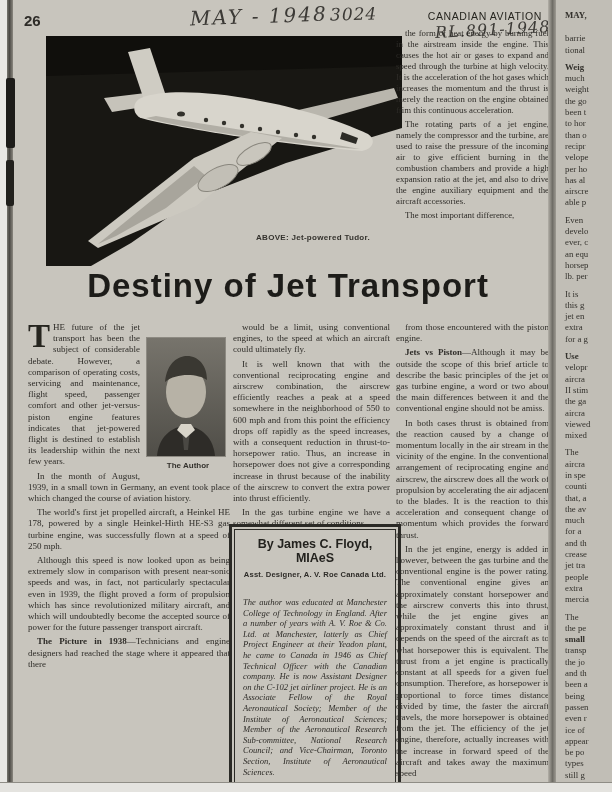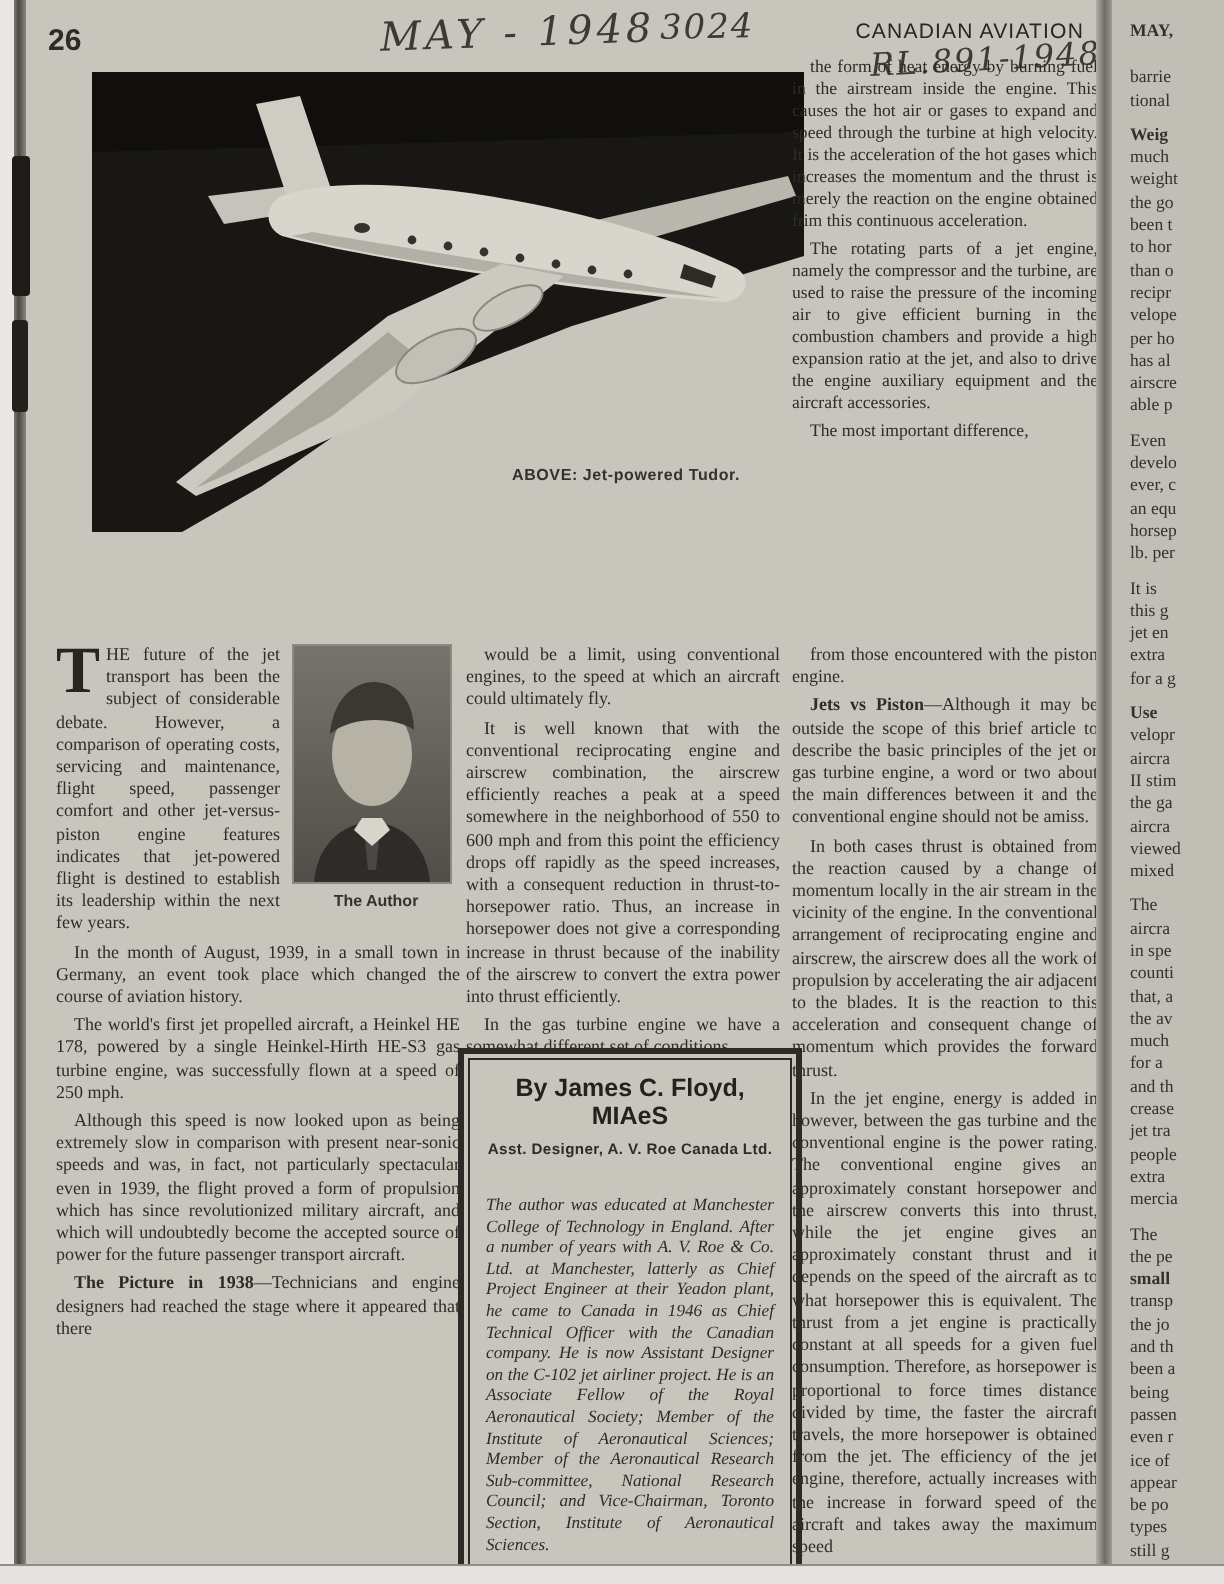--- a/index.html
+++ b/index.html
@@ -43,21 +43,21 @@
   .para.first{text-indent:0;}
   .para b{font-family:"Liberation Serif",serif;}
   .dropcap{float:left;font-size:33px;line-height:27px;font-weight:bold;padding:1px 3px 0 0;color:#26251f;}
 
   .col-topright{left:396px;top:28px;width:153px;font-size:8.8px;line-height:11px;}
   .col1{left:28px;top:322px;width:202px;}
   .col2{left:233px;top:322px;width:157px;}
   .col3{left:396px;top:322px;width:153px;}
 
   
-  .author-fl{float:right;width:84px;margin:0 0 2px 6px;text-align:center;}
+  .author-fl{float:right;width:84px;margin:15px 0 2px 6px;text-align:center;}
   .author-fl svg{display:block;border:1px solid #8d8a82;}
   .author-caption{font-family:"Liberation Sans",sans-serif;font-weight:bold;font-size:8px;
     color:#34322d;margin-top:3px;text-align:center;}
 
   
   .byline-outer{position:absolute;left:229px;top:524px;width:162px;border:3px solid #2b2a26;padding:2px;background:#c8c5bd;}
   .byline-inner{border:1px solid #2b2a26;padding:7px 8px 8px 8px;}
   .byline-title{font-family:"Liberation Sans",sans-serif;font-weight:bold;font-size:12.5px;
     text-align:center;color:#23221e;}
   .byline-sub{font-family:"Liberation Sans",sans-serif;font-weight:bold;font-size:7.6px;
@@ -123,20 +123,21 @@
     <div class="photo-caption">ABOVE:  Jet-powered Tudor.</div>
   </div>
 
   <div class="col col-topright">
       <p class="para">the form of heat energy by burning fuel in the airstream inside the engine. This causes the hot air or gases to expand and speed through the turbine at high velocity. It is the acceleration of the hot gases which increases the momentum and the thrust is merely the reaction on the engine obtained frim this continuous acceleration.</p>
       <p class="para">The rotating parts of a jet engine, namely the compressor and the turbine, are used to raise the pressure of the incoming air to give efficient burning in the combustion chambers and provide a high expansion ratio at the jet, and also to drive the engine auxiliary equipment and the aircraft accessories.</p>
       <p class="para">The most important difference,</p>
     </div>
 
   <div class="headline">
+    <div class="l2">Destiny of Jet Transport</div>
   </div>
 
   <div class="col col1">
     <div class="author-fl">
       <svg width="78" height="118" viewBox="0 0 78 118">
         <rect width="78" height="118" fill="#8e8b83"></rect>
         <rect width="78" height="118" fill="url(#g0)"></rect>
         <defs>
           <linearGradient id="g0" x1="0" y1="0" x2="0" y2="1">
             <stop offset="0" stop-color="#77746c"></stop>

